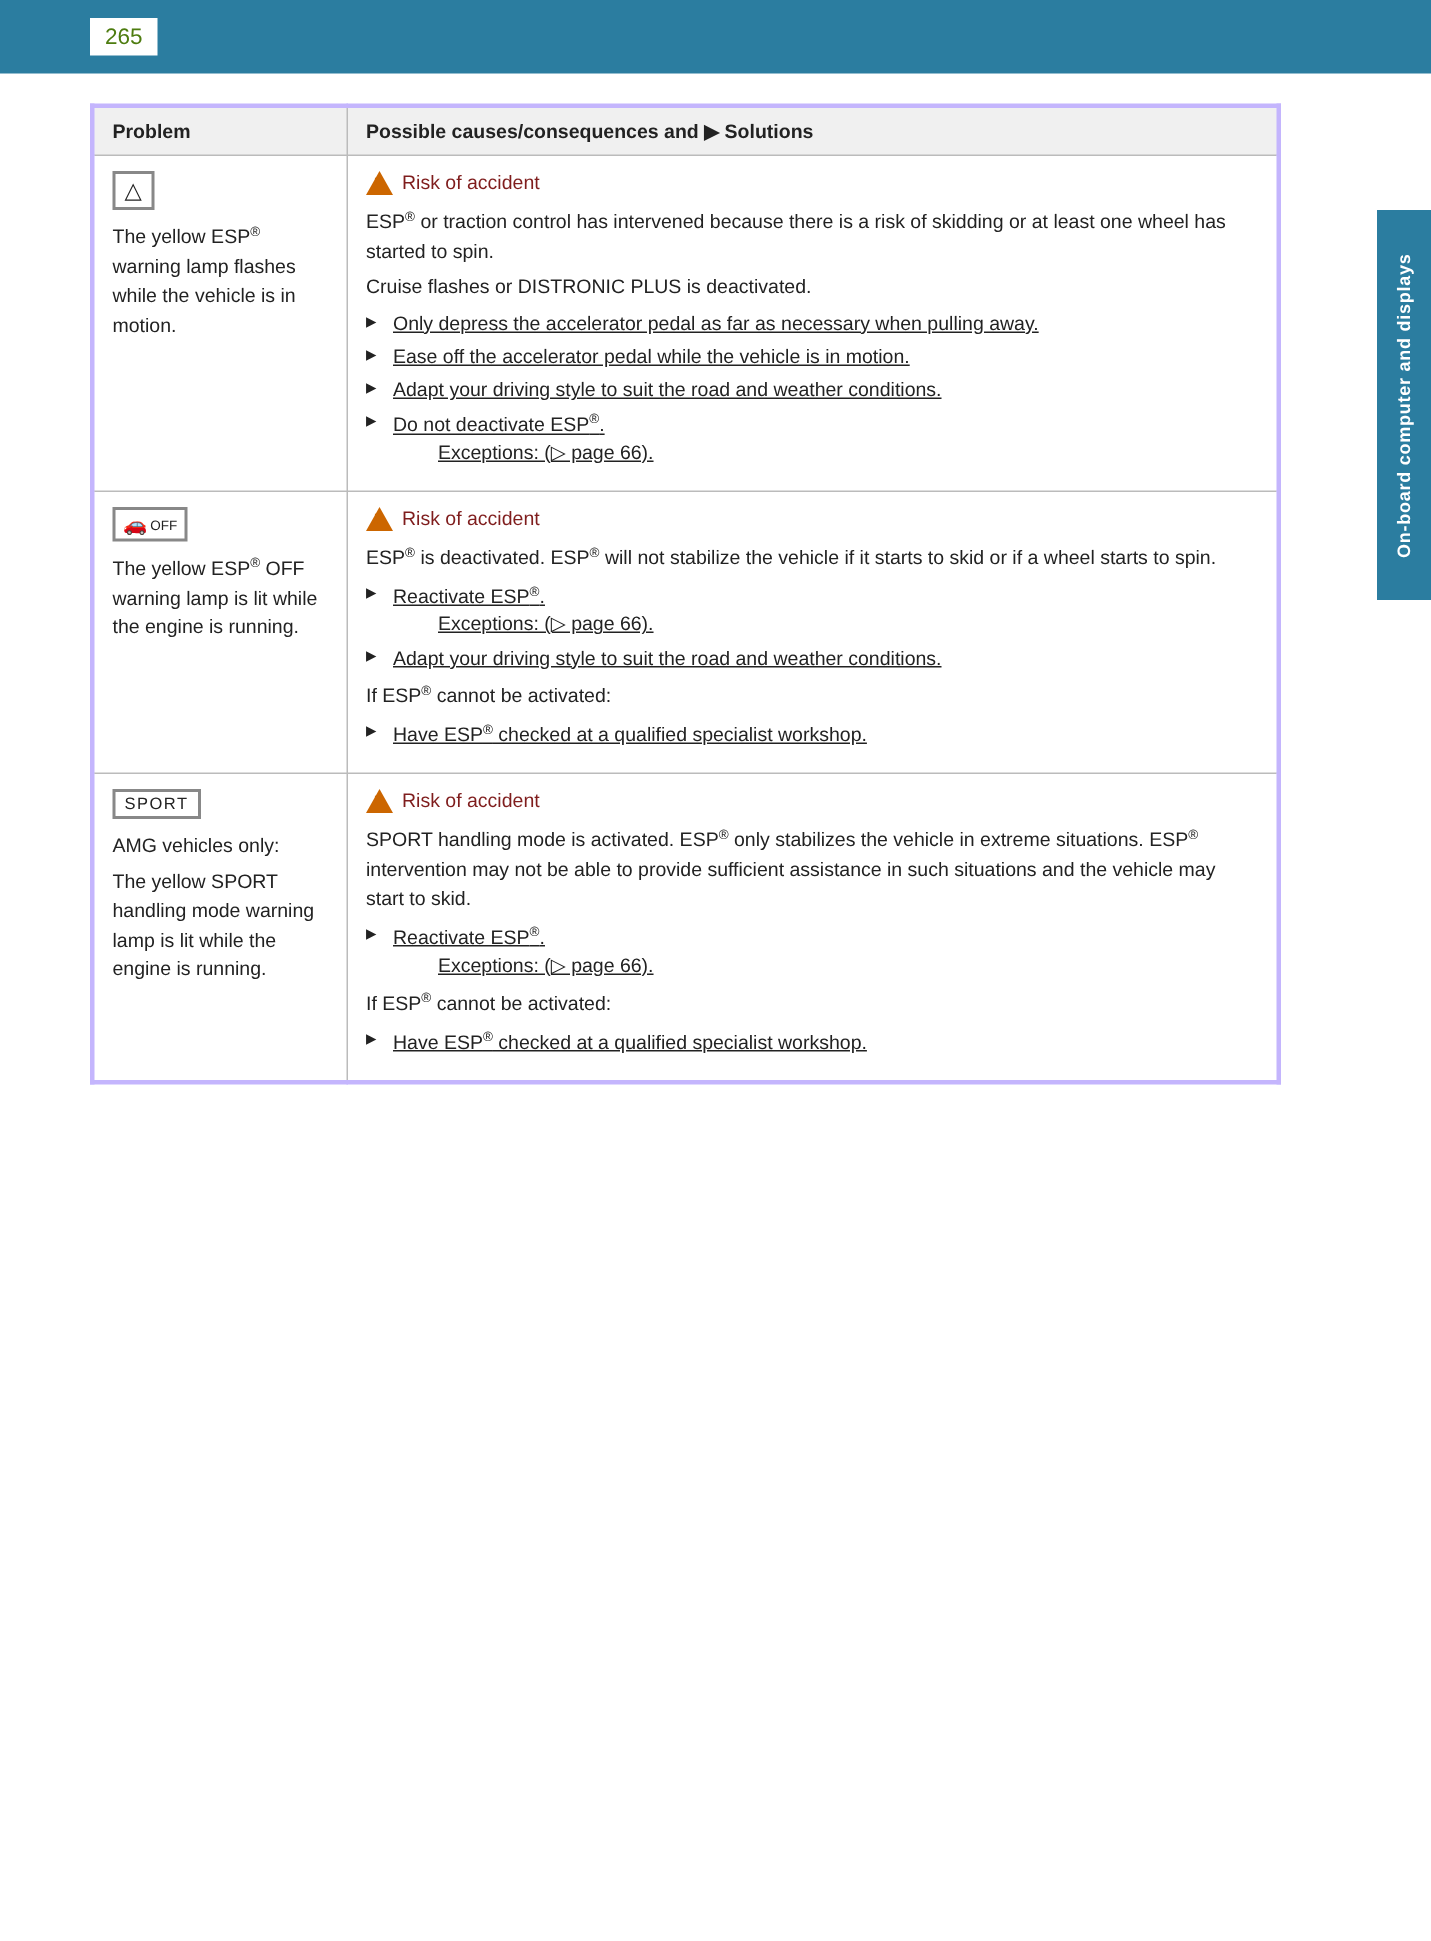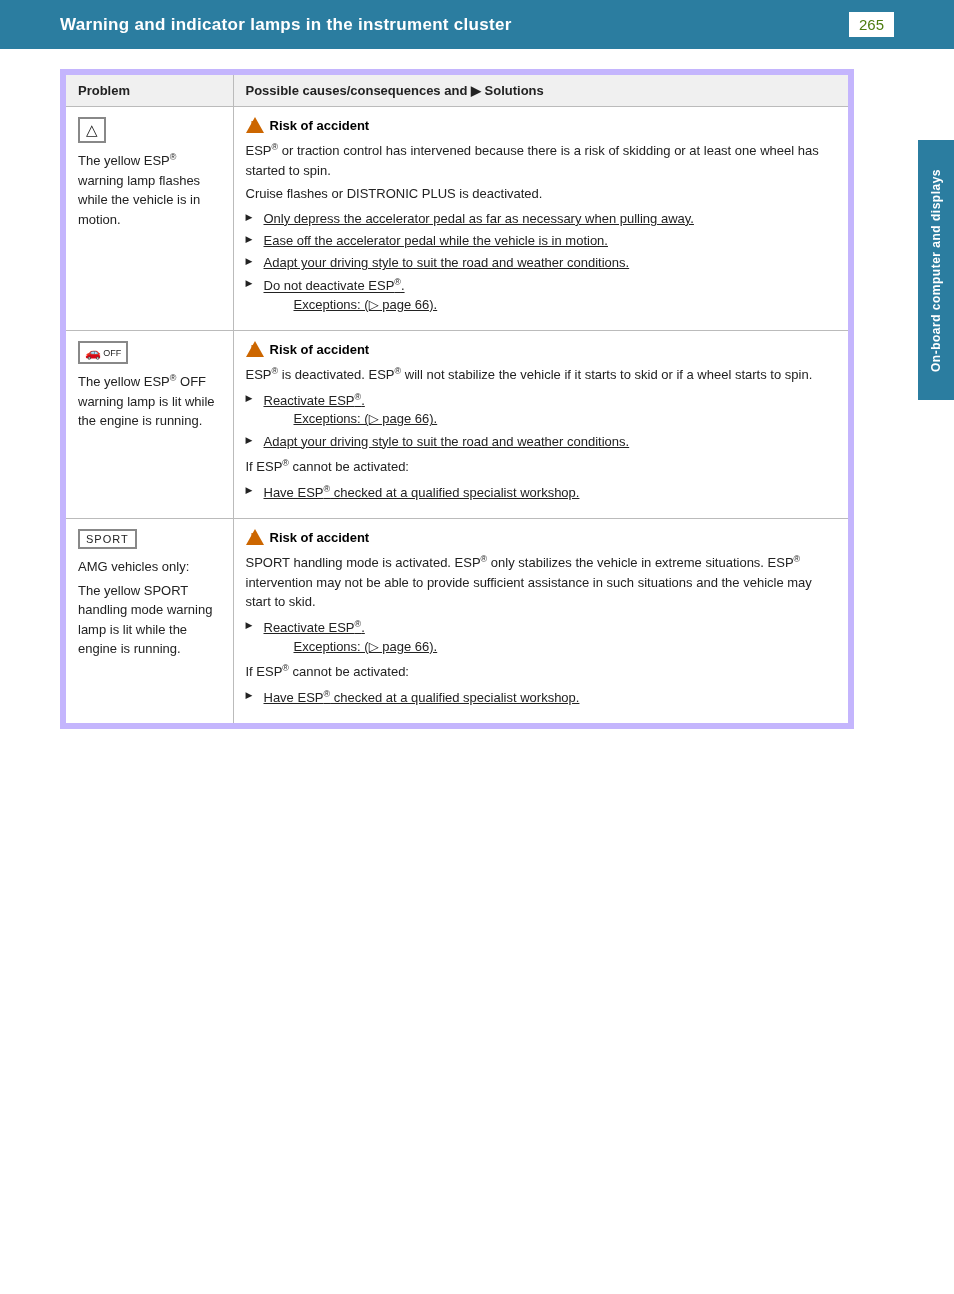--- a/index.html
+++ b/index.html
@@ -62,21 +62,21 @@
     
     .main-content {
       padding: 0 60px 0 60px;
       padding-right: 100px;
     }
 
     
     .info-table {
       width: 100%;
       border-collapse: collapse;
-      border: 6px solid #c4b5fd;
+      border: 3px solid #c4b5fd;
       margin-top: 12px;
     }
     .info-table th {
       background: #f0f0f0;
       border: 1px solid #bbb;
       padding: 8px 12px;
       font-weight: bold;
       font-size: 13px;
       text-align: left;
     }
@@ -105,25 +105,24 @@
       border: 2px solid #888;
       padding: 2px 6px;
       margin-bottom: 8px;
       font-size: 11px;
       font-weight: normal;
       letter-spacing: 1px;
     }
 
     
     .risk-heading {
-      color: #000000;
-      font-weight: bold;
+      color: #7f1d1d;
+      font-weight: normal;
       font-size: 13px;
       display: flex;
-      align-items: center;
       gap: 6px;
       margin-bottom: 8px;
     }
     .risk-triangle {
       display: inline-block;
       width: 0;
       height: 0;
       border-left: 9px solid transparent;
       border-right: 9px solid transparent;
       border-bottom: 16px solid #cc6600;
@@ -189,21 +188,20 @@
     }
 
     sup {
       font-size: 9px;
     }
   </style>
 </head>
 <body>
 
 <div class="page-header">
-  <span class="page-header-title">Warning and indicator lamps in the instrument cluster</span>
   <span class="page-number-box">265</span>
 </div>
 
 <div class="sidebar-label">
   <span>On-board computer and displays</span>
 </div>
 
 <div class="main-content">
   <table class="info-table">
     <thead>

